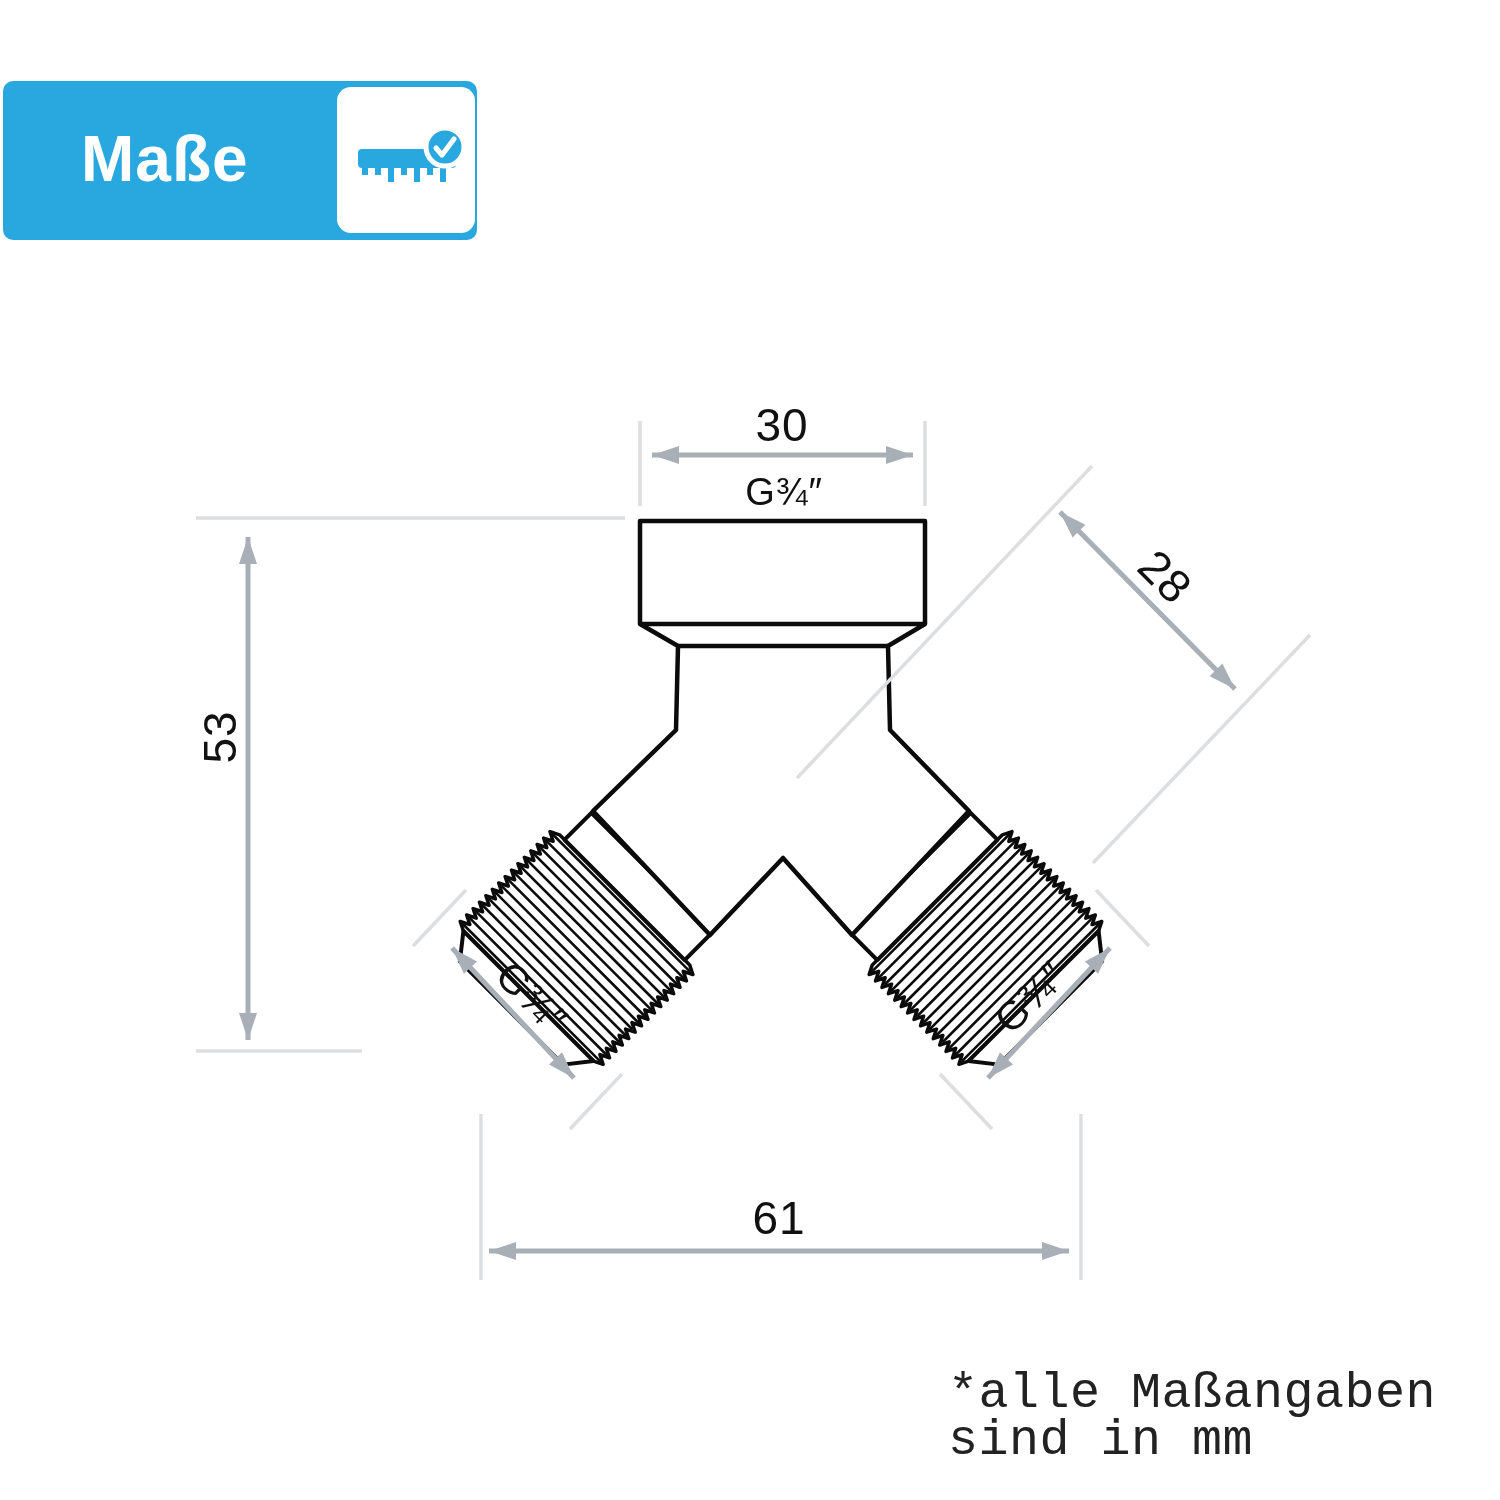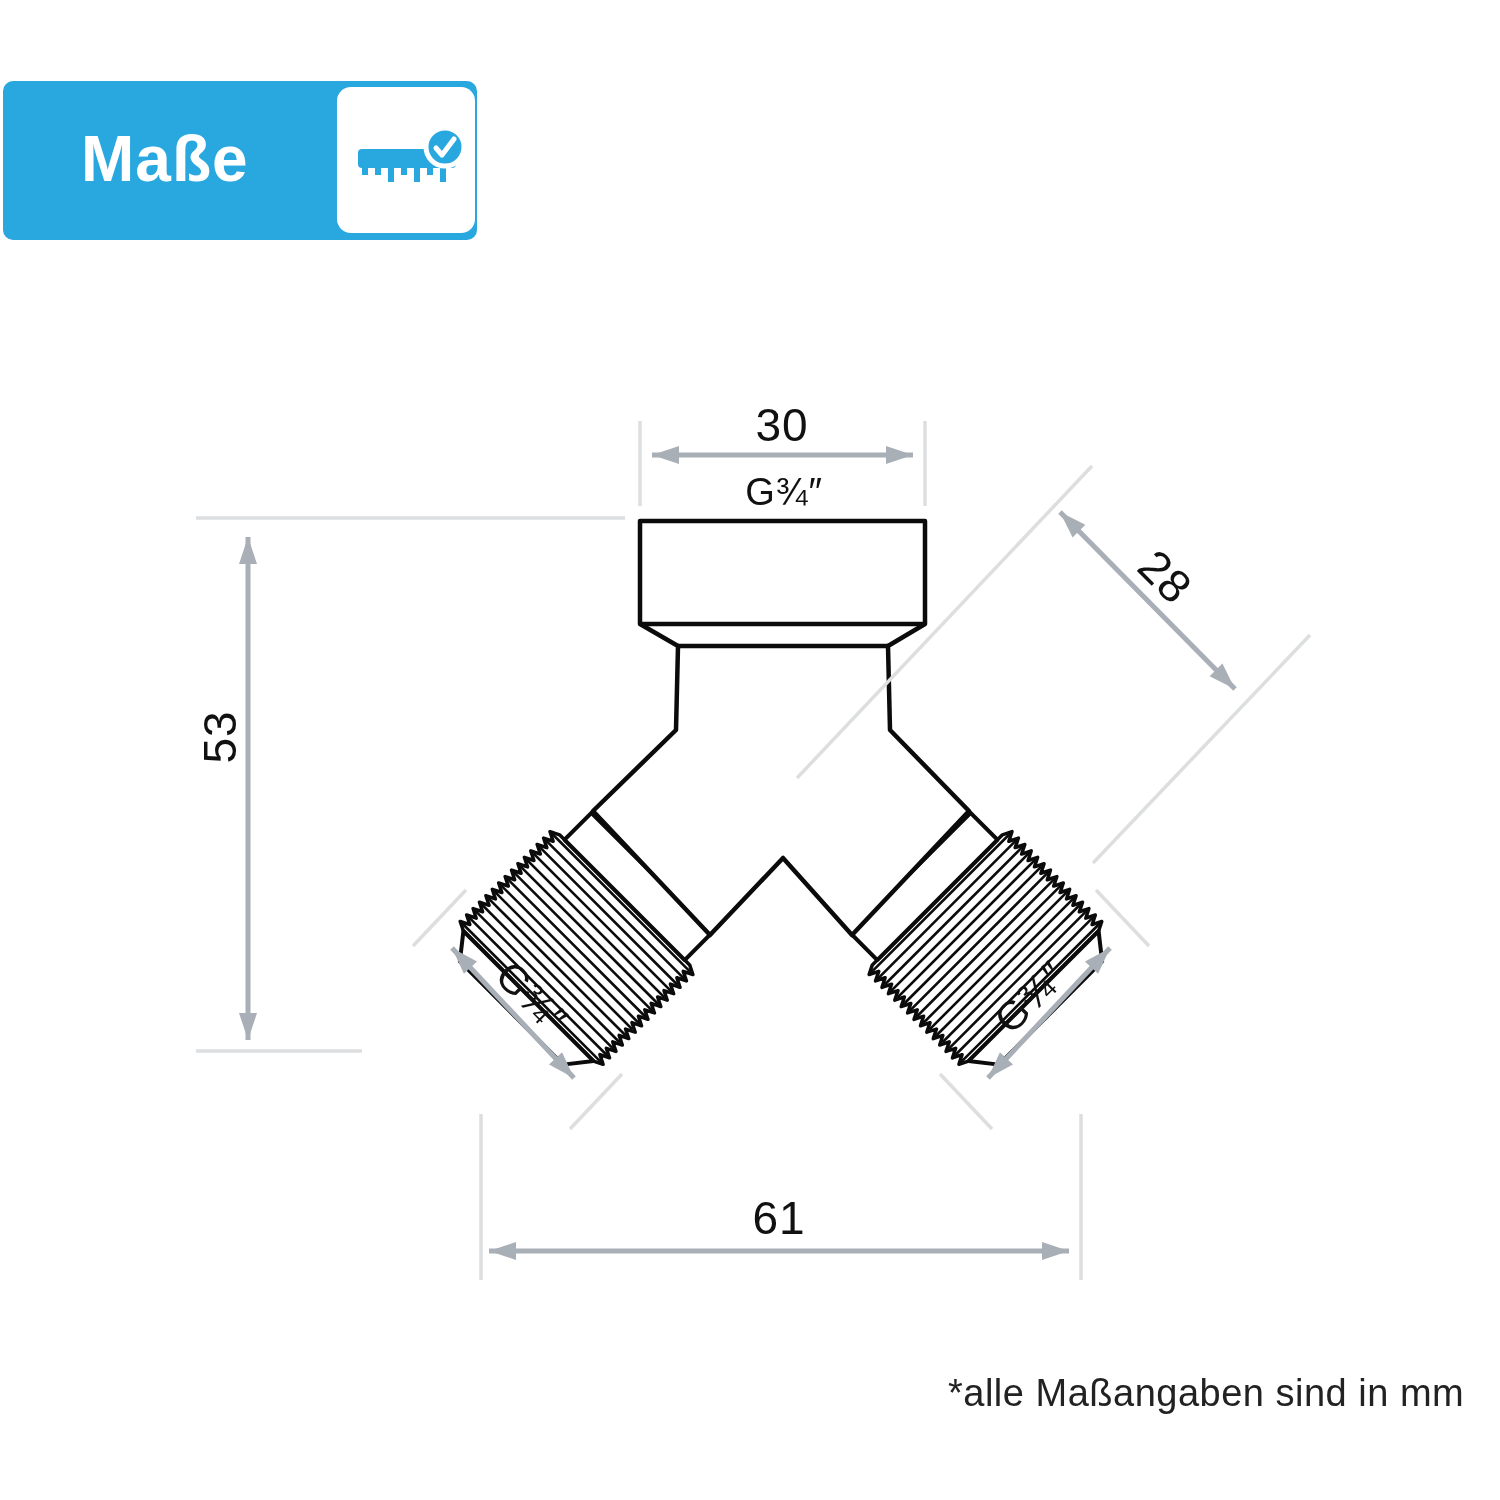--- a/index.html
+++ b/index.html
@@ -20,21 +20,21 @@
   .outline{stroke:#0B0B0B;stroke-width:4.5px;fill:#ffffff;stroke-linejoin:round;}
   .part{stroke:#0B0B0B;stroke-width:4px;fill:#ffffff;stroke-linejoin:round;}
   .thread-body{stroke:#0B0B0B;stroke-width:3.5px;fill:#ffffff;stroke-linejoin:round;}
   .crest{stroke:#0B0B0B;stroke-width:2.6px;}
   .dim-label{fill:#111111;font-size:46px;letter-spacing:1px;text-anchor:middle;
          font-family:"Liberation Sans", sans-serif;}
   .dim-label.small{font-size:40px;}
   .dim-label.top-thread{font-size:38px;}
   
   #footnotes{position:absolute;left:948px;top:1362px;color:#222222;}
-  #footnotes p{margin:0;font-size:38px;line-height:47px;letter-spacing:0.5px;}
+  #footnotes p{margin:0;font-size:50px;line-height:47px;letter-spacing:0.5px;font-family:Liberation Mono, monospace;}
 </style>
 </head>
 <body>
 
 <div id="stage">
 
   <div id="badge">
     <div id="badge-title">Maße</div>
     <div id="icon-tile">
       <svg width="138" height="146" viewBox="0 0 138 146">

